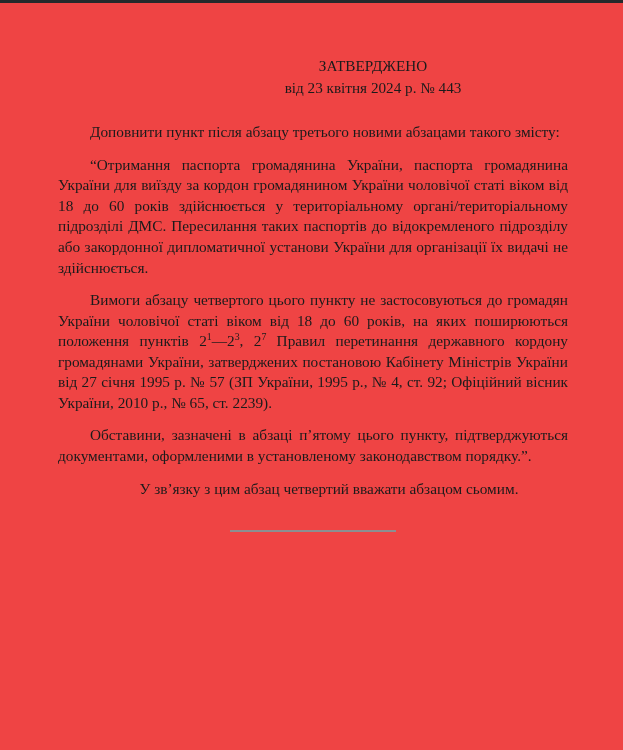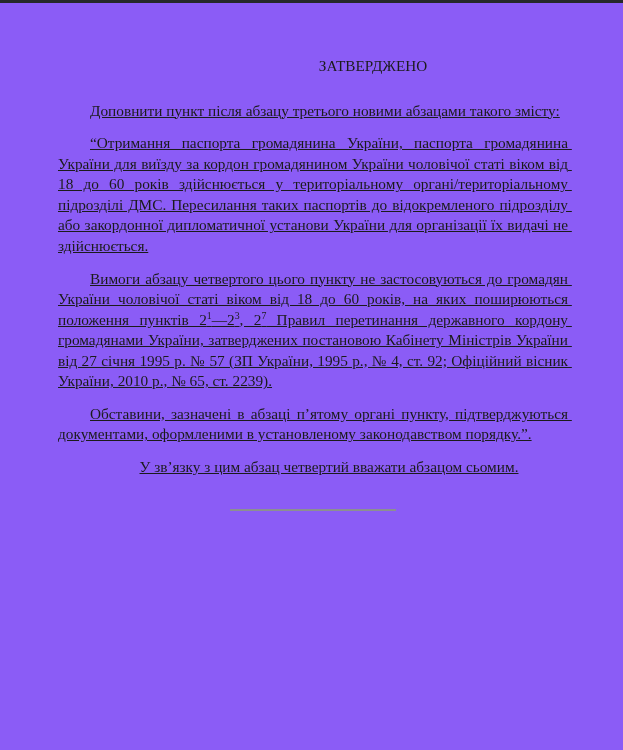--- a/index.html
+++ b/index.html
@@ -22,21 +22,21 @@
     width: 623px;
     height: 3px;
     background: #26292b;
   }
   .page {
     position: absolute;
     top: 3px;
     left: 0;
     width: 623px;
     height: 747px;
-    background: #8b5cf6;
+    background: #ef4444;
     box-sizing: border-box;
     padding: 0 55px 0 58px;
   }
   .approval-block {
     margin-top: 52px;
     text-align: center;
     padding-left: 120px;
     line-height: 1.42;
     font-size: 15.2px;
   }
@@ -59,21 +59,20 @@
     margin-top: 24px;
     font-size: 15.3px;
     line-height: 1.345;
   }
   .para {
     text-align: justify;
     text-indent: 32px;
     margin: 0 0 12px 0;
     white-space: pre-wrap;
     hyphens: none;
-    text-decoration: underline;
   }
   .para:last-child {
     margin-bottom: 0;
   }
   .para.no-justify {
     text-align: center;
   }
   .para sup {
     font-size: 0.64em;
     vertical-align: super;
@@ -92,32 +91,33 @@
 </style>
 </head>
 <body>
 
 <div class="top-edge-bar"></div>
 
 <div class="page">
 
   <div class="approval-block">
     <div class="approval-line">ЗАТВЕРДЖЕНО</div>
+    <div class="approval-line">від 23 квітня 2024 р. № 443</div>
   </div>
 
 
   <div class="body-copy">
 
     <p class="para">Доповнити пункт після абзацу третього новими абзацами такого змісту:</p>
 
     <p class="para">“Отримання паспорта громадянина України, паспорта громадянина України для виїзду за кордон громадянином України чоловічої статі віком від 18 до 60 років здійснюється у територіальному органі/територіальному підрозділі ДМС. Пересилання таких паспортів до відокремленого підрозділу або закордонної дипломатичної установи України для організації їх видачі не здійснюється.</p>
 
     <p class="para"><span>Вимоги абзацу четвертого цього пункту не застосовуються до громадян України чоловічої статі віком від 18 до 60 років, на яких поширюються положення пунктів 2</span><sup>1</sup><span>—2</span><sup>3</sup><span>, 2</span><sup>7</sup><span> Правил перетинання державного кордону громадянами України, затверджених постановою Кабінету Міністрів України від 27 січня 1995 р. № 57 (ЗП України, 1995 р., № 4, ст. 92; Офіційний вісник України, 2010 р., № 65, ст. 2239).</span></p>
 
-    <p class="para">Обставини, зазначені в абзаці п’ятому органі пункту, підтверджуються документами, оформленими в установленому законодавством порядку.”.</p>
+    <p class="para">Обставини, зазначені в абзаці п’ятому цього пункту, підтверджуються документами, оформленими в установленому законодавством порядку.”.</p>
 
     <p class="para no-justify">У зв’язку з цим абзац четвертий вважати абзацом сьомим.</p>
 
   </div>
 
   <div class="footer-rule-wrap">
     <div class="footer-rule"></div>
   </div>
 
 </div>

